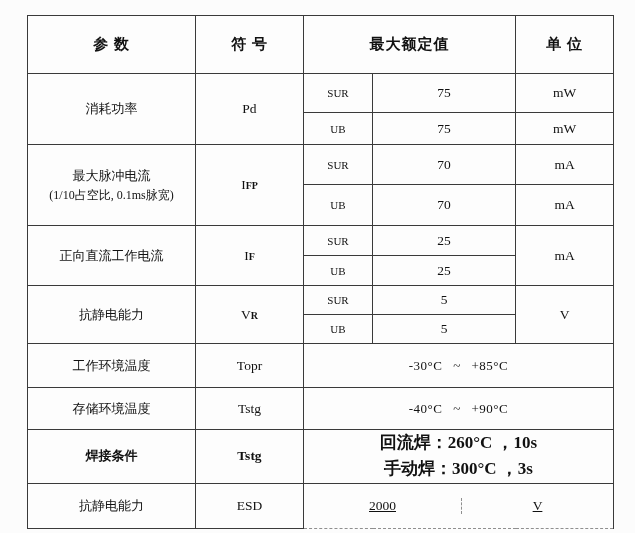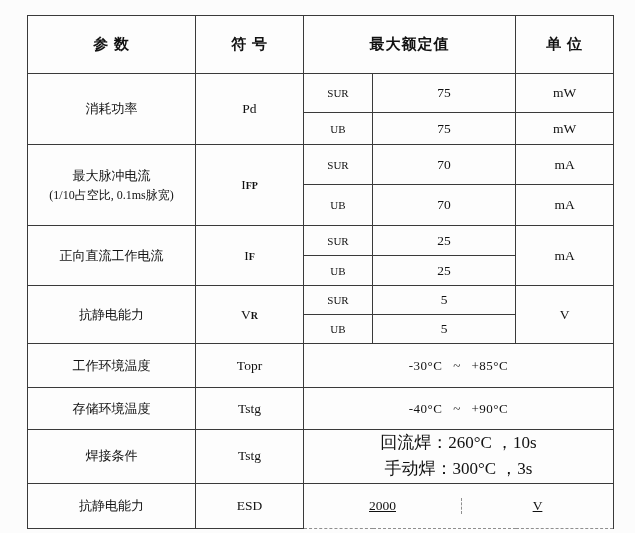--- a/index.html
+++ b/index.html
@@ -33,21 +33,21 @@
     overflow: hidden;
   }
   .spec th {
     font-size: 15px;
     font-weight: bold;
     letter-spacing: 1px;
   }
   .h58 { height: 58px; } .h39 { height: 39px; } .h32 { height: 32px; }
   .h40 { height: 40px; } .h41 { height: 41px; } .h30 { height: 30px; }
   .h29 { height: 29px; } .h44 { height: 44px; } .h42 { height: 42px; }
-  .h43 { height: 43px; } .h45 { height: 45px; margin-top: 47px; }
+  .h43 { height: 43px; font-weight: bold; } .h45 { height: 45px; margin-top: 47px; }
   td.grade { font-weight: normal; font-size: 11px; }
   td.sym, td.val, td.unit { font-size: 13.5px; }
   .sub { font-size: 10px; font-weight: bold; letter-spacing: 0; }
   td.param { font-size: 13px; }
   .param-line2 { font-size: 12px; margin-top: 2px; }
   td.temp { word-spacing: 7px; letter-spacing: 0.5px; }
   td.solder { font-size: 17px; line-height: 1.55; }
   td.esdval {
     padding: 0;
     border-bottom: 1px dashed #8f8f8f;

